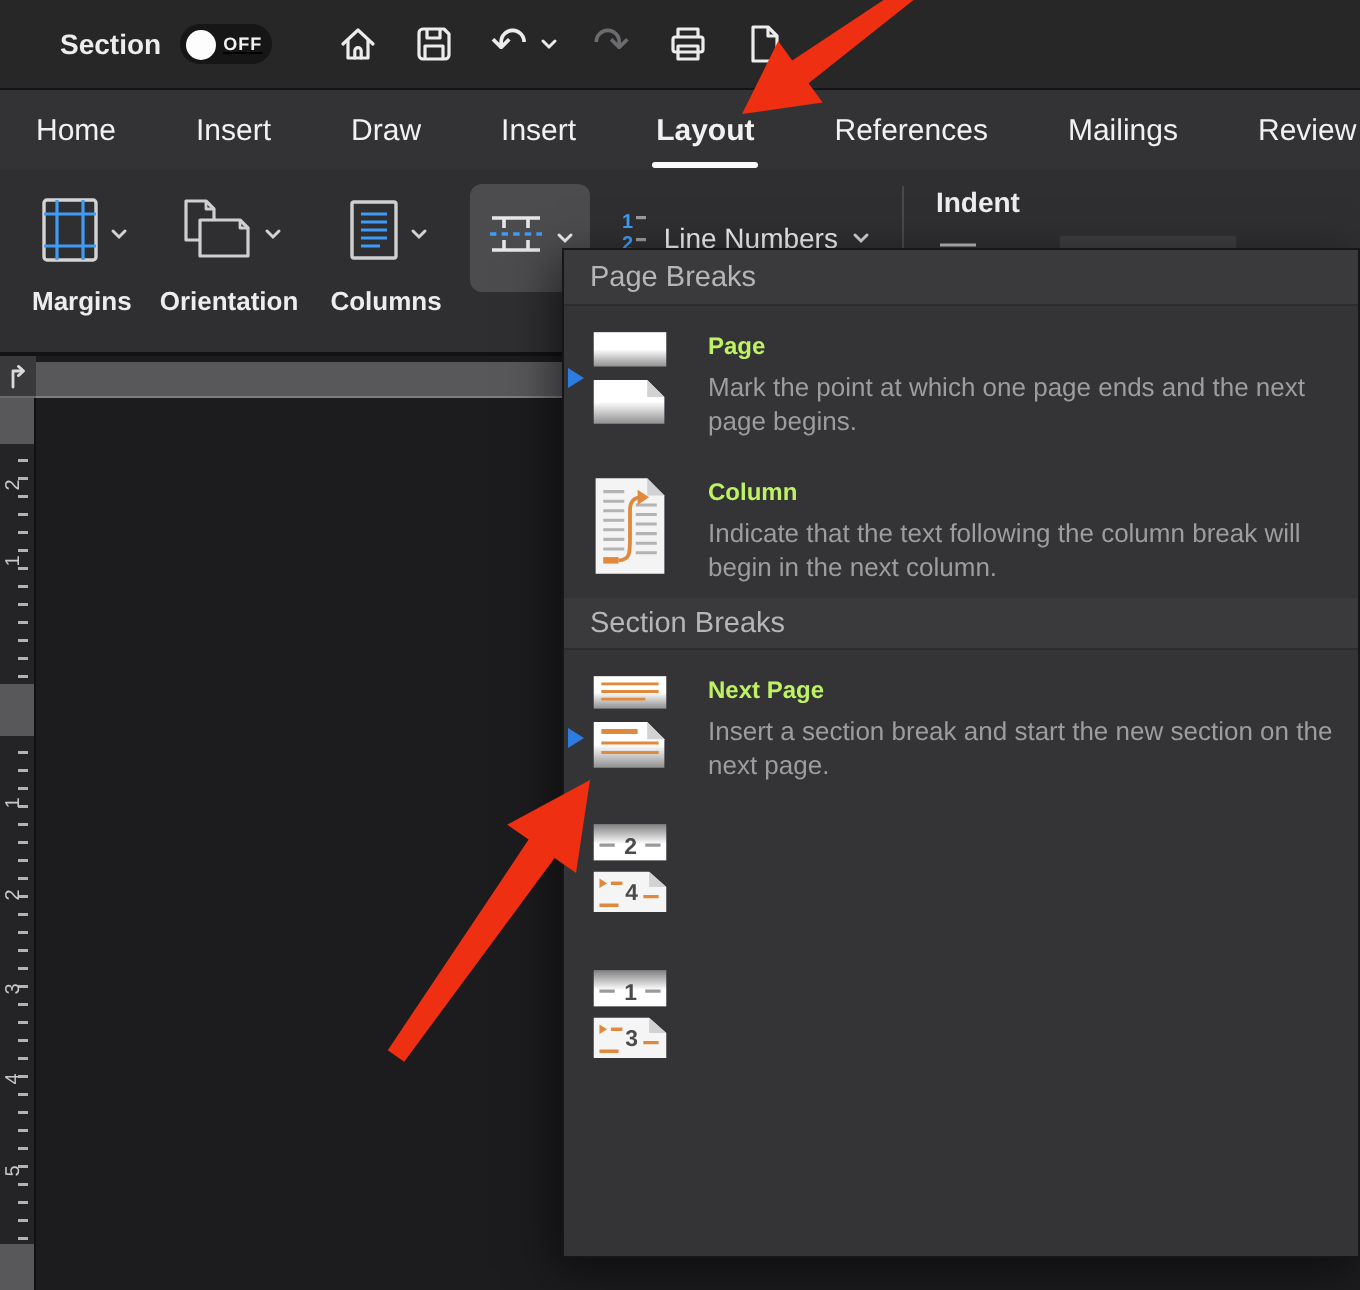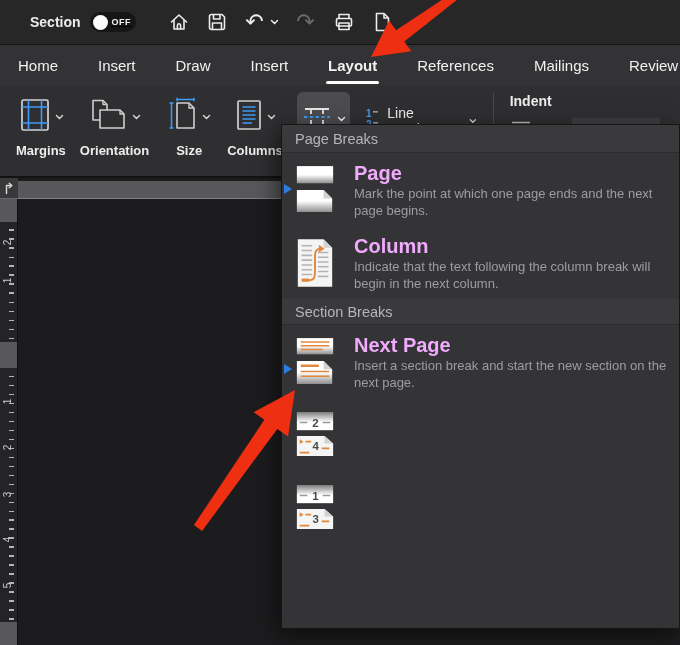--- a/index.html
+++ b/index.html
@@ -71,21 +71,21 @@
 
   
   .dropdown{position:absolute;left:281px;top:124px;width:399px;height:505px;background:#343437;
             border:1px solid #161617;box-sizing:border-box;z-index:5;
             box-shadow:-4px 6px 22px rgba(0,0,0,.55);}
   .menu-header{height:28px;background:#3a3a3d;color:#b6b6b8;font-size:14.5px;display:flex;align-items:center;
                padding-left:13px;border-bottom:1px solid #2c2c2e;box-sizing:border-box;}
   .menu-header.second{height:26px;}
   .mi{display:flex;align-items:flex-start;min-height:73px;padding:10px 8px 2px 12px;box-sizing:border-box;cursor:pointer;}
   .mi-icon{width:46px;flex:0 0 46px;margin-right:14px;margin-top:2px;}
-  .mi-title{color:#f0abfc;font-size:20px;font-weight:600;line-height:20px;}
+  .mi-title{color:#bef264;font-size:12px;font-weight:600;line-height:20px;}
   .mi-desc{color:#9d9d9f;font-size:13px;line-height:17px;max-width:320px;margin-top:2px;}
   .marker{position:absolute;left:2px;width:0;height:0;border-top:5px solid transparent;
           border-bottom:5px solid transparent;border-left:8px solid #2d7de1;}
   .marker.m-page{top:59px;}
   .marker.m-nextpage{top:239px;}
 
   
   .arrows{position:absolute;left:0;top:0;width:680px;height:645px;pointer-events:none;z-index:9;}
 </style>
 </head>
@@ -201,36 +201,20 @@
             <path d="M31 12 V16 H35" stroke="#cfcfcf" stroke-width="1.4" stroke-linejoin="round"></path>
           </svg>
         </span>
         <svg class="chev" width="9" height="6" viewBox="0 0 9 6" fill="none" stroke="#d2d2d2" stroke-width="1.5" stroke-linecap="round">
             <path d="M1.5 1.5 L4.5 4.5 L7.5 1.5"></path>
           </svg>
       </div>
       <span class="rbtn-label">Orientation</span>
     </div>
 
-    <div class="rbtn size">
-      <div class="rbtn-top">
-        <span>
-          <svg width="32" height="36" viewBox="0 0 32 36" fill="none">
-            <path d="M10 6 H22 L27 11 V31 H10 Z" stroke="#cfcfcf" stroke-width="1.6" stroke-linejoin="round"></path>
-            <path d="M22 6 V11 H27" stroke="#cfcfcf" stroke-width="1.4"></path>
-            <path d="M4.5 6 V31 M2.5 6 H6.5 M2.5 31 H6.5" stroke="#3f9bf5" stroke-width="1.5"></path>
-            <path d="M10 2.5 H27 M10 .8 V4.2 M27 .8 V4.2" stroke="#3f9bf5" stroke-width="1.5"></path>
-          </svg>
-        </span>
-        <svg class="chev" width="9" height="6" viewBox="0 0 9 6" fill="none" stroke="#d2d2d2" stroke-width="1.5" stroke-linecap="round">
-            <path d="M1.5 1.5 L4.5 4.5 L7.5 1.5"></path>
-          </svg>
-      </div>
-      <span class="rbtn-label">Size</span>
-    </div>
 
     <div class="rbtn columns">
       <div class="rbtn-top">
         <span>
           <svg width="30" height="34" viewBox="0 0 30 34" fill="none">
             <rect x="4" y="3" width="22" height="28" rx="1" stroke="#d0d0d0" stroke-width="1.7"></rect>
             <path d="M8.5 9 H21.5 M8.5 13 H21.5 M8.5 17 H21.5 M8.5 21 H21.5 M8.5 25 H18" stroke="#3f9bf5" stroke-width="1.6"></path>
           </svg>
         </span>
         <svg class="chev" width="9" height="6" viewBox="0 0 9 6" fill="none" stroke="#d2d2d2" stroke-width="1.5" stroke-linecap="round">

